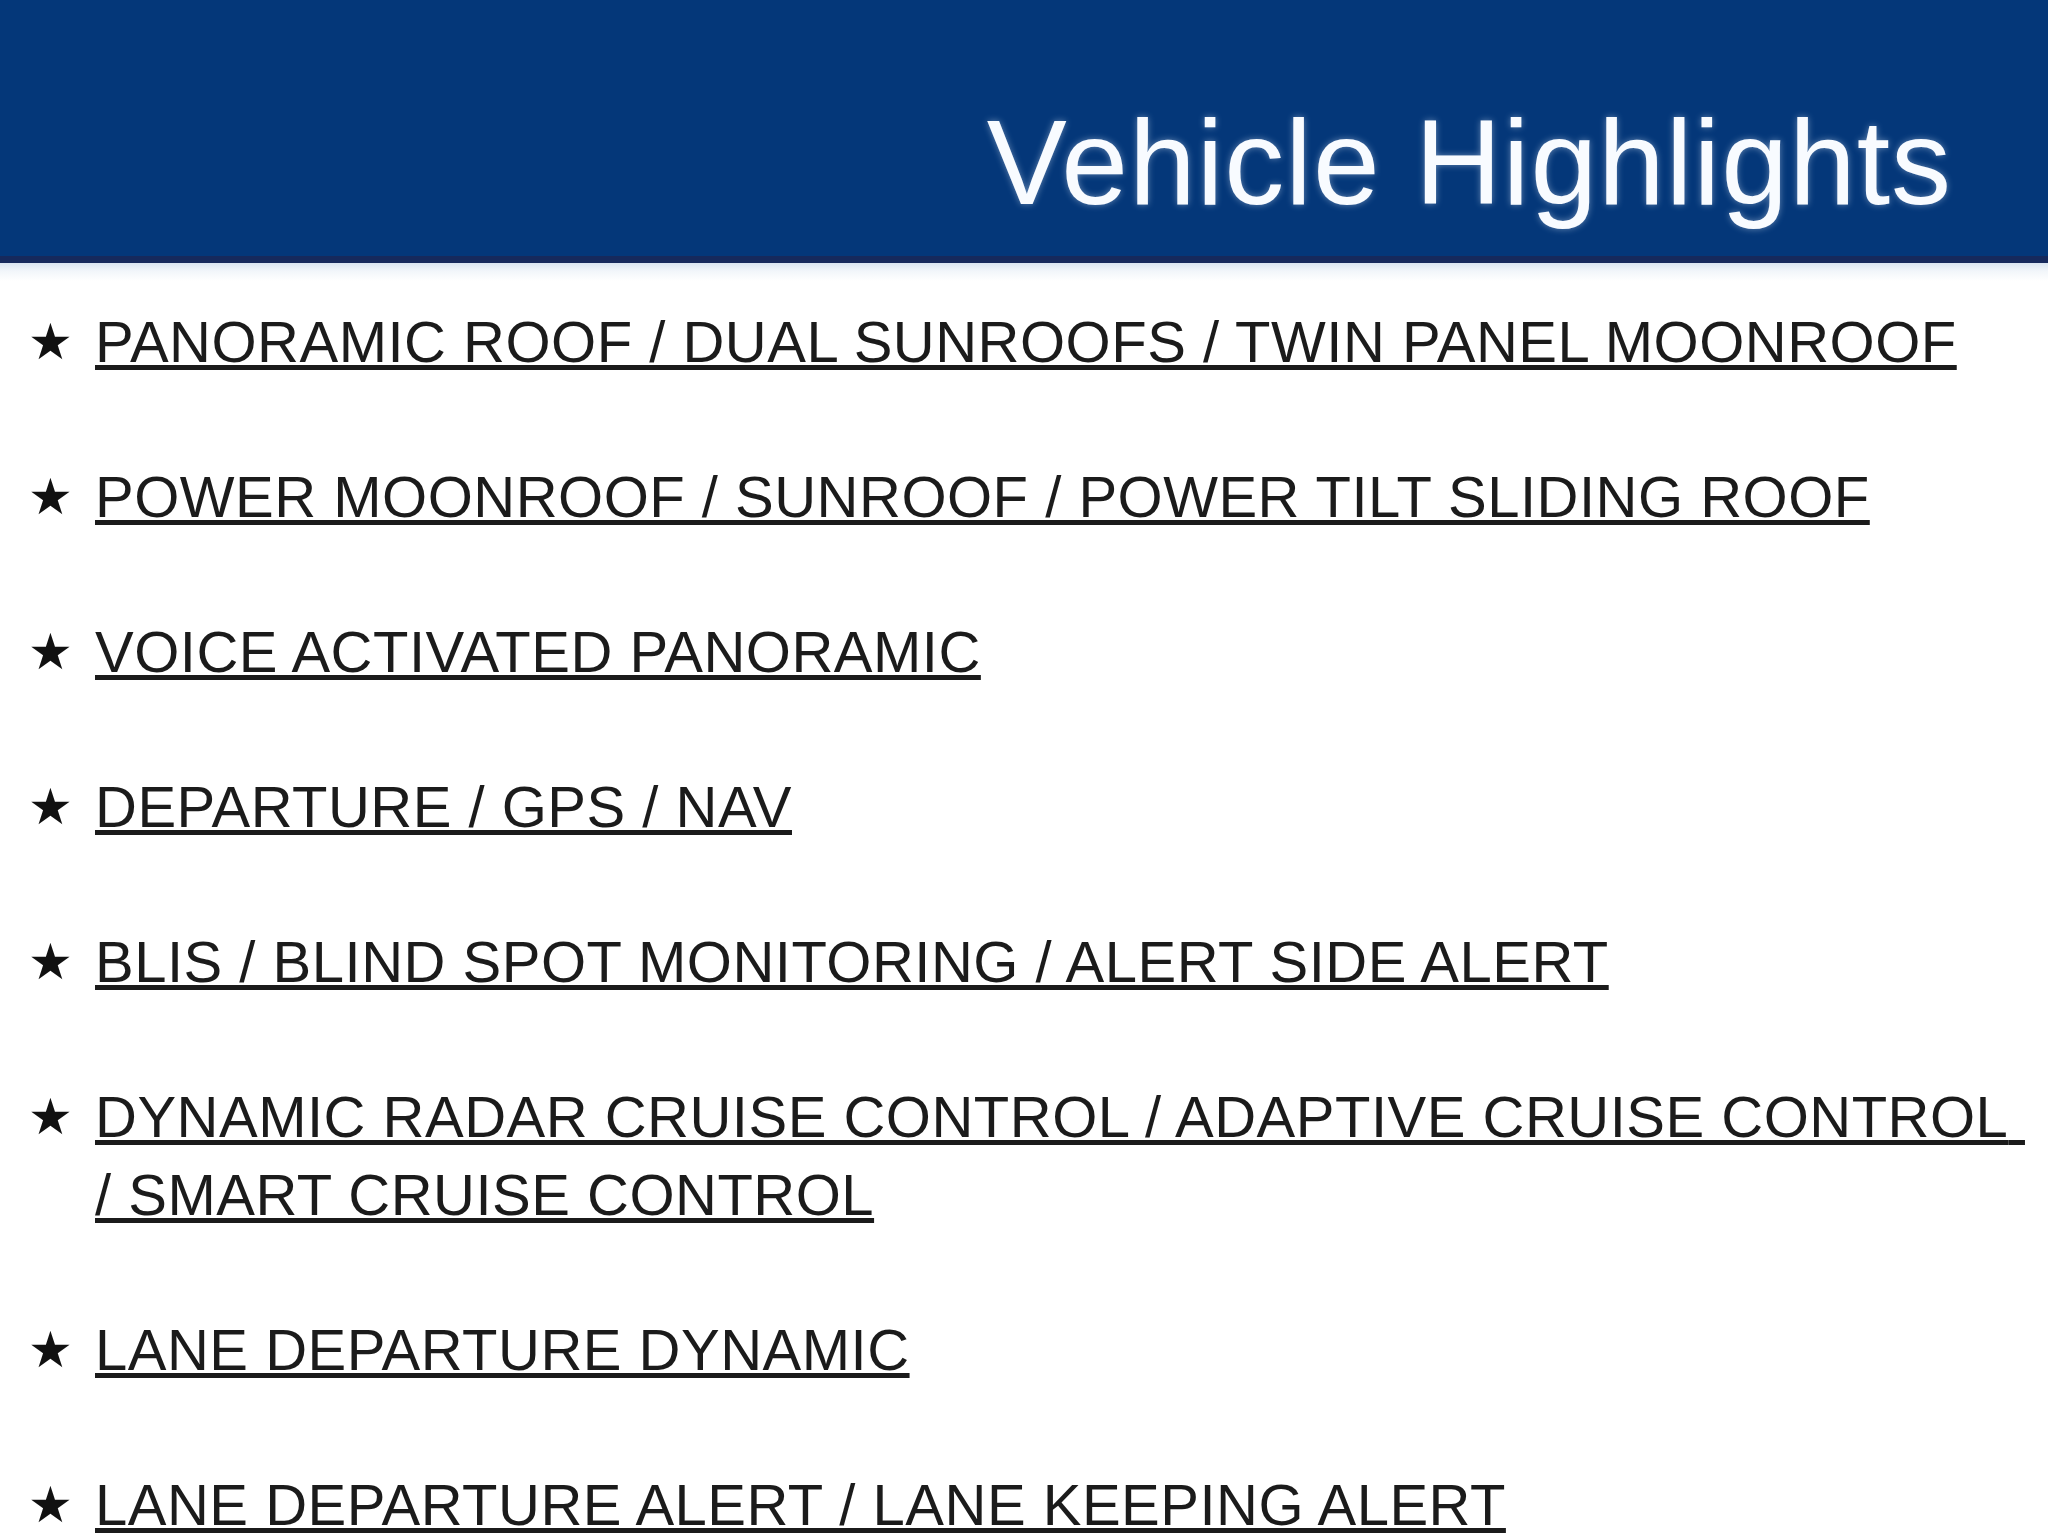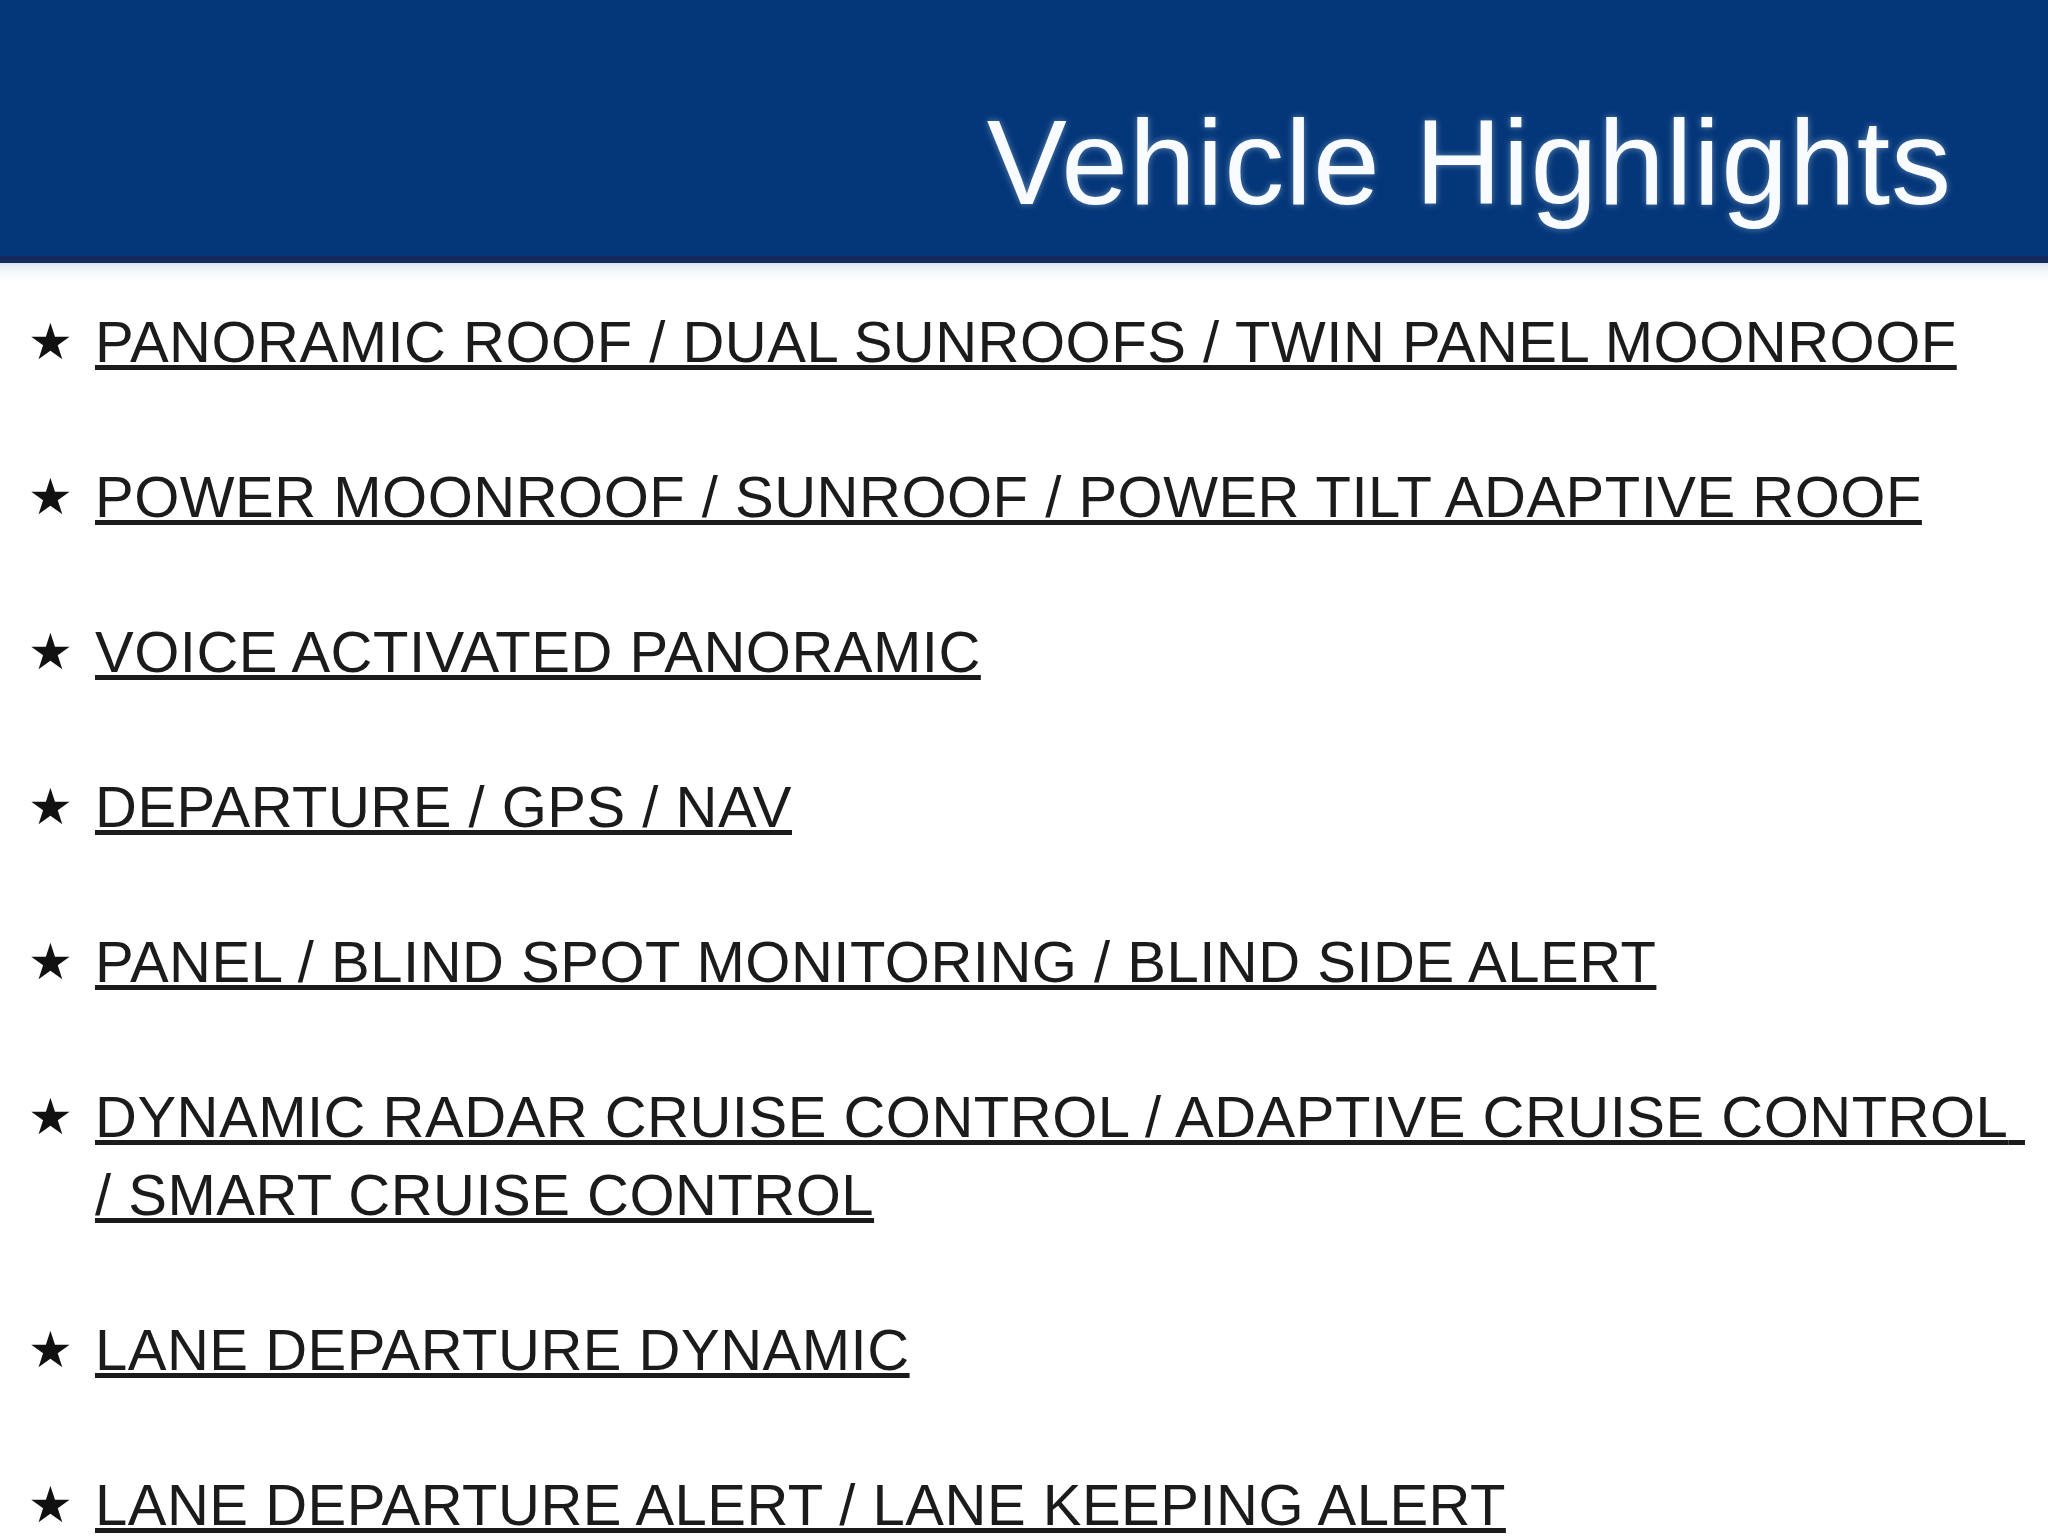--- a/index.html
+++ b/index.html
@@ -84,33 +84,33 @@
   <div class="header-fade"></div>
 
   <ul class="highlights-list">
 
   <li class="list-item">
     <span class="star-bullet">★</span>
     <span class="item-label">PANORAMIC ROOF / DUAL SUNROOFS / TWIN PANEL MOONROOF</span>
   </li>
       <li class="list-item">
     <span class="star-bullet">★</span>
-    <span class="item-label">POWER MOONROOF / SUNROOF / POWER TILT ADAPTIVE ROOF</span>
+    <span class="item-label">POWER MOONROOF / SUNROOF / POWER TILT SLIDING ROOF</span>
   </li>
       <li class="list-item">
     <span class="star-bullet">★</span>
     <span class="item-label">VOICE ACTIVATED PANORAMIC</span>
   </li>
       <li class="list-item">
     <span class="star-bullet">★</span>
     <span class="item-label">DEPARTURE / GPS / NAV</span>
   </li>
       <li class="list-item">
     <span class="star-bullet">★</span>
-    <span class="item-label">PANEL / BLIND SPOT MONITORING / BLIND SIDE ALERT</span>
+    <span class="item-label">BLIS / BLIND SPOT MONITORING / ALERT SIDE ALERT</span>
   </li>
       <li class="list-item">
     <span class="star-bullet">★</span>
     <span class="item-label">DYNAMIC RADAR CRUISE CONTROL / ADAPTIVE CRUISE CONTROL / SMART CRUISE CONTROL</span>
   </li>
       <li class="list-item">
     <span class="star-bullet">★</span>
     <span class="item-label">LANE DEPARTURE DYNAMIC</span>
   </li>
       <li class="list-item">

